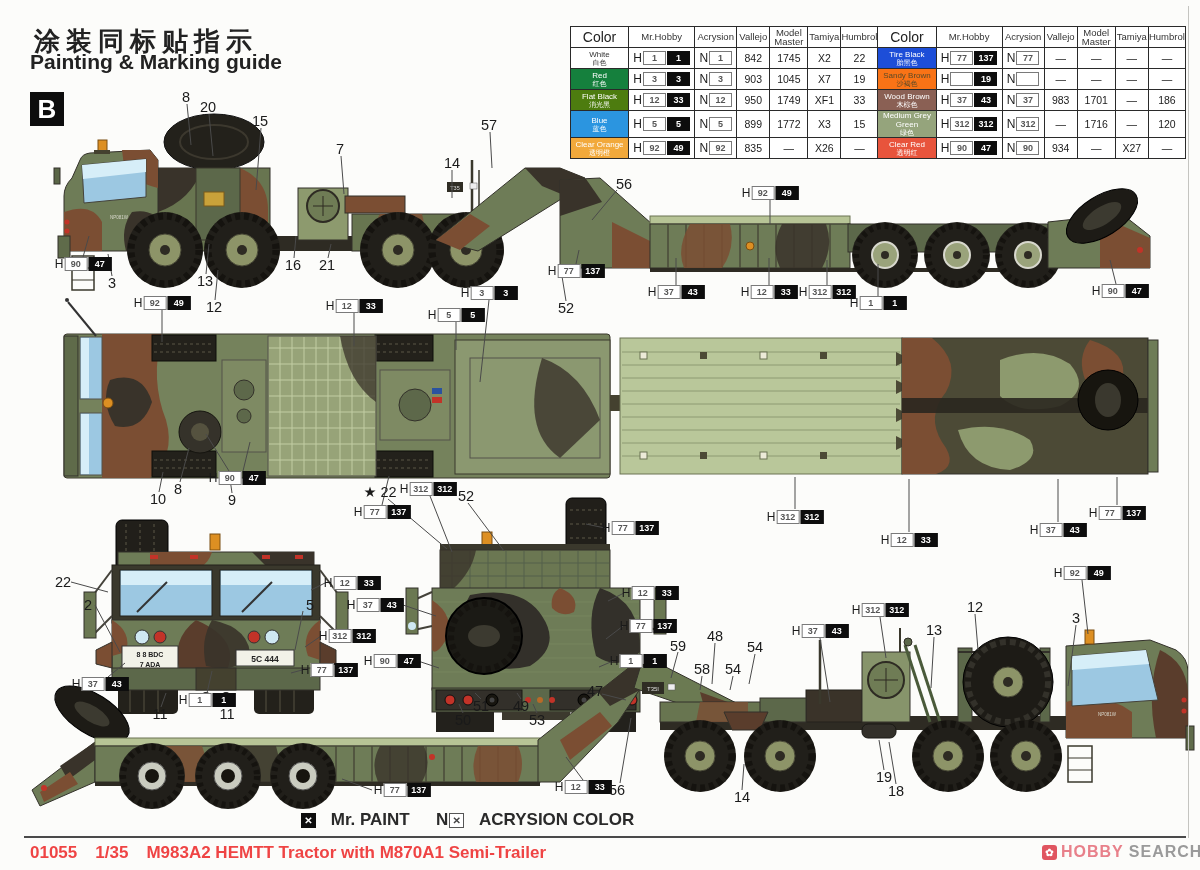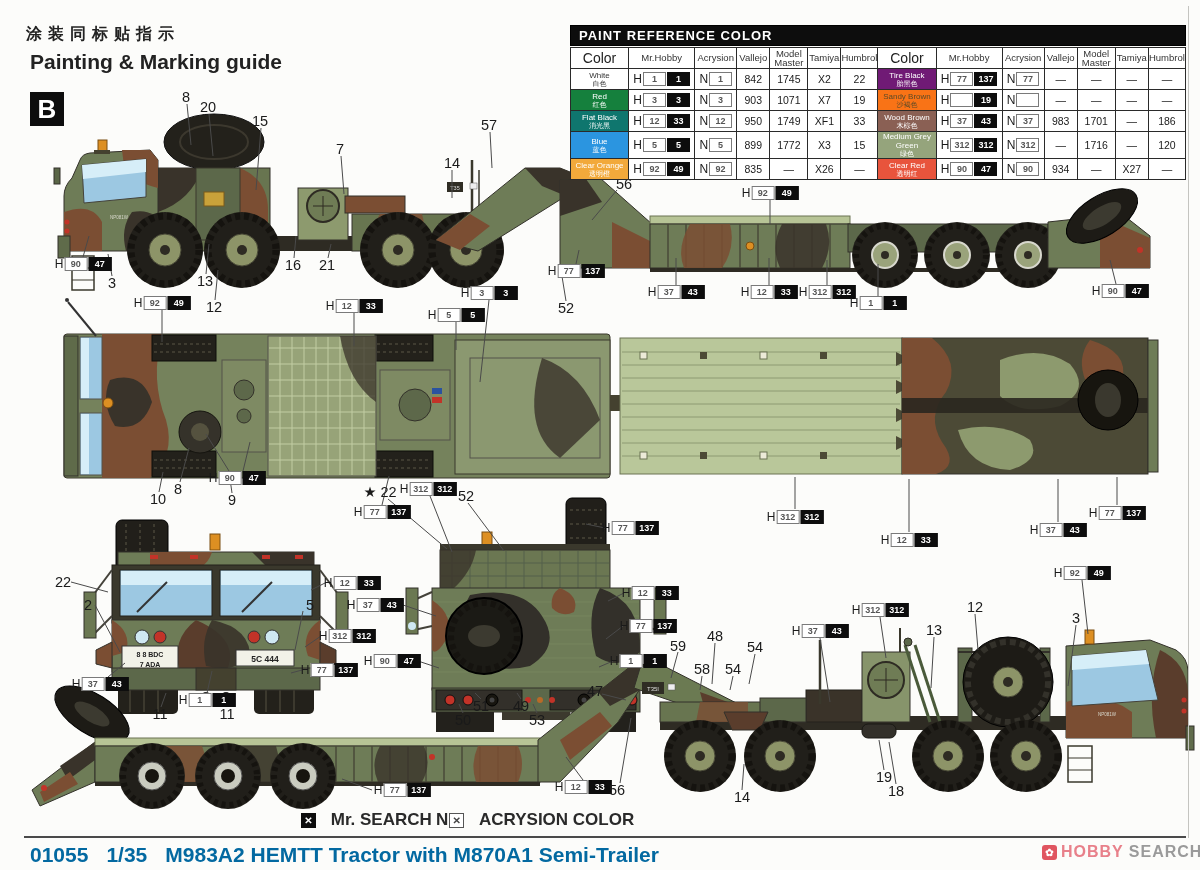--- a/index.html
+++ b/index.html
@@ -1,20 +1,20 @@
 <!DOCTYPE html>
 <html><head>
 <meta charset="utf-8">
 <style>
   html,body{margin:0;padding:0;background:#888;}
   .page{position:relative;width:1200px;height:870px;background:#fcfcfa;overflow:hidden;
         font-family:"Liberation Sans",sans-serif;color:#1a1a1a;}
   .abs{position:absolute;}
   
-  .title-cn{position:absolute;left:26px;top:24px;font-size:16px;font-weight:bold;letter-spacing:6px;color:#222;}
+  .title-cn{position:absolute;left:34px;top:24px;font-size:26px;font-weight:bold;letter-spacing:6px;color:#222;}
   .title-en{position:absolute;left:30px;top:50px;font-size:21px;font-weight:bold;color:#222;}
   .b-badge{position:absolute;left:30px;top:92px;width:34px;height:34px;background:#0d0d0d;color:#fff;
            font-size:26px;font-weight:bold;text-align:center;line-height:34px;}
   
   .pt-wrap{position:absolute;left:570px;top:25px;width:616px;z-index:5;}
   .pt-title{background:#0d0d0d;color:#fff;font-size:13px;font-weight:bold;letter-spacing:1px;
             padding:2px 6px 2px 8px;border:1px solid #000;}
   table.pt{border-collapse:collapse;width:100%;table-layout:fixed;background:#fff;margin-top:1px;}
   .pt th,.pt td{border:1px solid #2a2a2a;text-align:center;vertical-align:middle;padding:0;
                 font-size:10.5px;height:20px;overflow:hidden;}
@@ -37,40 +37,39 @@
   #art,#leader-svg{position:absolute;left:0;top:0;pointer-events:none;}
   #leader-svg line{stroke:#4a4a4a;stroke-width:1;}
   
   .legend{position:absolute;left:0;top:810px;width:1100px;height:24px;z-index:4;font-weight:bold;}
   .legend .li{position:absolute;top:0;font-size:17px;color:#2a2a2a;white-space:nowrap;}
   .xb{display:inline-block;width:13px;height:13px;border:1.5px solid #555;background:#fff;color:#444;
       font-size:10px;line-height:13px;text-align:center;vertical-align:1px;font-style:normal;margin-left:1px;}
   .xb.dark{background:#0d0d0d;color:#fff;border-color:#0d0d0d;}
   
   .divider{position:absolute;left:24px;top:836px;width:1162px;height:2px;background:#4a4a4a;}
-  .footer-text{position:absolute;left:30px;top:843px;font-size:21px;font-weight:bold;color:#0369a1;white-space:nowrap;}
+  .footer-text{position:absolute;left:30px;top:843px;font-size:17px;font-weight:bold;color:#ef4444;white-space:nowrap;}
   .footer-text span{margin-right:18px;}
   .scan-edge{position:absolute;left:1188px;top:6px;width:1px;height:832px;background:#c4c4c0;}
   .watermark{position:absolute;left:1042px;top:843px;display:flex;align-items:center;z-index:6;}
   .wm-logo{width:15px;height:15px;background:#e05560;border-radius:3px;color:#fff;font-size:10px;
            line-height:15px;text-align:center;font-weight:bold;margin-right:4px;}
   .wm-a{color:#e8808a;font-size:16px;font-weight:bold;letter-spacing:1px;}
   .wm-b{color:#9a9a9a;font-size:16px;font-weight:bold;letter-spacing:1px;margin-left:5px;}
 </style>
 </head>
 <body>
 
 <div class="page">
 
   <div class="title-cn">涂装同标贴指示</div>
   <div class="title-en">Painting &amp; Marking guide</div>
   <div class="b-badge">B</div>
 
   <div class="pt-wrap">
-    <div class="pt-title">PAINT REFERENCE COLOR</div>
     <table class="pt">
       <colgroup>
         <col style="width:58px">
           <col style="width:66px">
           <col style="width:42px">
           <col style="width:33px">
         <col style="width:38px">
           <col style="width:33px">
           <col style="width:37px">
         <col style="width:58px">
@@ -111,21 +110,21 @@
                 <span class="bb">1</span>
               </span></td>
             <td><span class="chip">
                 <i>N</i>
                 <span class="wb">1</span>
               </span></td>
             <td>842</td>
             <td>1745</td>
             <td>X2</td>
             <td>22</td>
-            <td class="sw" style="background:#701a75;color:#ffffff">
+            <td class="sw" style="background:#1d4ed8;color:#ffffff">
               <div class="swn">Tire Black</div>
               <div class="swc">胎黑色</div>
             </td>
             <td><span class="chip">
                 <i>H</i>
                 <span class="wb">77</span>
                 <span class="bb">137</span>
               </span></td>
             <td><span class="chip">
                 <i>N</i>
@@ -144,21 +143,21 @@
             <td><span class="chip">
                 <i>H</i>
                 <span class="wb">3</span>
                 <span class="bb">3</span>
               </span></td>
             <td><span class="chip">
                 <i>N</i>
                 <span class="wb">3</span>
               </span></td>
             <td>903</td>
-            <td>1071</td>
+            <td>1045</td>
             <td>X7</td>
             <td>19</td>
             <td class="sw" style="background:#f97316;color:#5a4a28">
               <div class="swn">Sandy Brown</div>
               <div class="swc">沙褐色</div>
             </td>
             <td><span class="chip">
                 <i>H</i>
                 <span class="wb"></span>
                 <span class="bb">19</span>
@@ -166,21 +165,21 @@
             <td><span class="chip">
                 <i>N</i>
                 <span class="wb"></span>
               </span></td>
             <td>—</td>
             <td>—</td>
             <td>—</td>
             <td>—</td>
           </tr>
           <tr>
-            <td class="sw" style="background:#0f766e;color:#ffffff">
+            <td class="sw" style="background:#4d7c0f;color:#ffffff">
               <div class="swn">Flat Black</div>
               <div class="swc">消光黑</div>
             </td>
             <td><span class="chip">
                 <i>H</i>
                 <span class="wb">12</span>
                 <span class="bb">33</span>
               </span></td>
             <td><span class="chip">
                 <i>N</i>
@@ -1054,21 +1053,21 @@
       <div class="num" style="left: 1076px; top: 618px;">3</div>
       <div class="num" style="left: 884px; top: 777px;">19</div>
       <div class="num" style="left: 896px; top: 791px;">18</div>
       <div class="num" style="left: 742px; top: 797px;">14</div>
       <div class="num" style="left: 617px; top: 790px;">56</div>
     </div>
 
   <div class="legend">
     <span class="li" style="left:300px">
       <span class="xb dark">✕</span>
-      <span style="margin-left:10px">Mr. SEARCH</span>
+      <span style="margin-left:10px">Mr. PAINT</span>
     </span>
     <span class="li" style="left:436px">
       <span>N</span><span class="xb">✕</span>
       <span style="margin-left:10px">ACRYSION COLOR</span>
     </span>
   </div>
 
   <div class="divider"></div>
   <div class="footer-text">
     <span>01055</span><span>1/35</span><span>M983A2 HEMTT Tractor with M870A1 Semi-Trailer</span>

